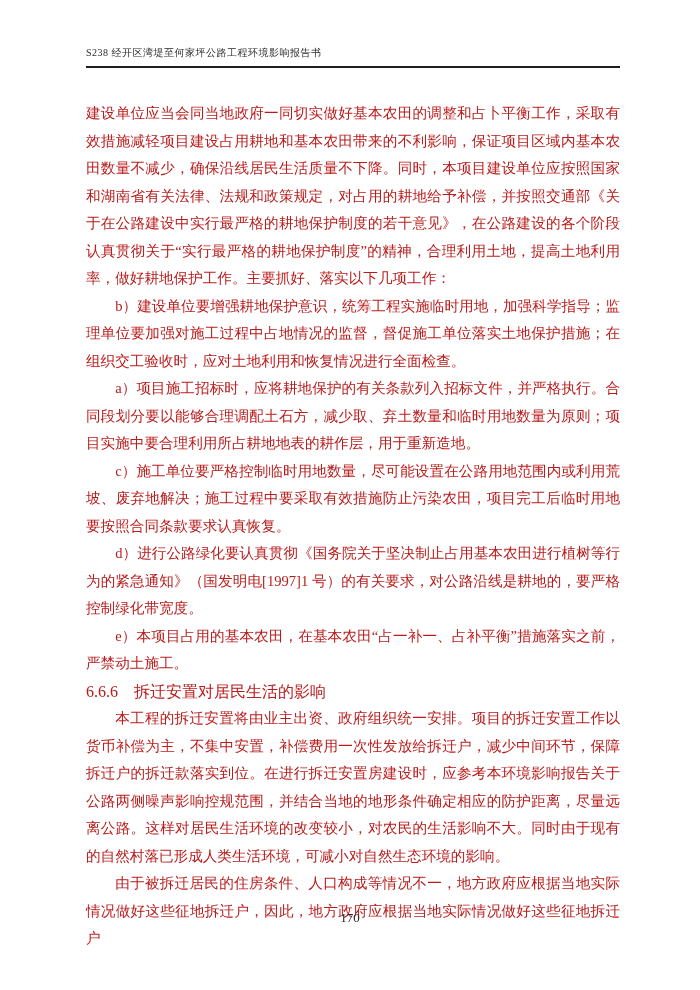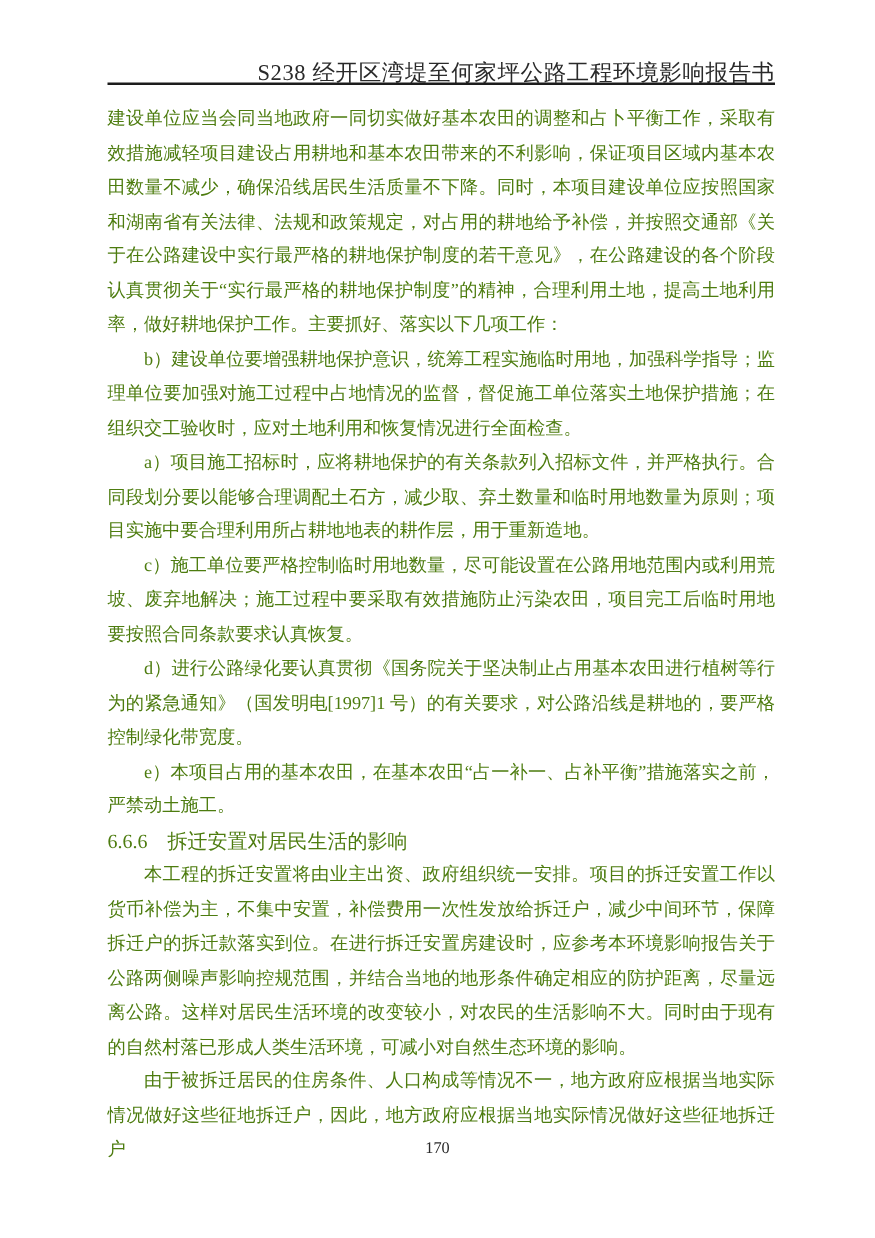--- a/index.html
+++ b/index.html
@@ -14,44 +14,43 @@
     background: #ffffff;
     font-family: "Liberation Serif", "DejaVu Serif", serif;
     color: #222222;
     overflow: hidden;
   }
   .running-header {
     position: absolute;
     left: 86px;
     right: 80px;
     top: 46px;
-    text-align: right;
-    font-size: 18px;
+    font-size: 10px;
     letter-spacing: 0.5px;
     color: #2a2a2a;
     white-space: nowrap;
   }
   .header-rule {
     position: absolute;
     left: 86px;
     right: 80px;
     top: 66px;
     height: 0;
     border-top: 2px solid #1c1c1c;
   }
   .content {
     position: absolute;
     left: 86px;
-    top: 82px;
+    top: 100px;
     width: 534px;
     font-size: 14.6px;
     line-height: 27.5px;
     text-align: justify;
     text-justify: inter-ideograph;
-    color: #4d7c0f;
+    color: #b91c1c;
   }
   .content p {
     margin: 0;
     padding: 0;
   }
   .content p.indent {
     text-indent: 2em;
   }
   .content p.heading {
     text-indent: 0;

